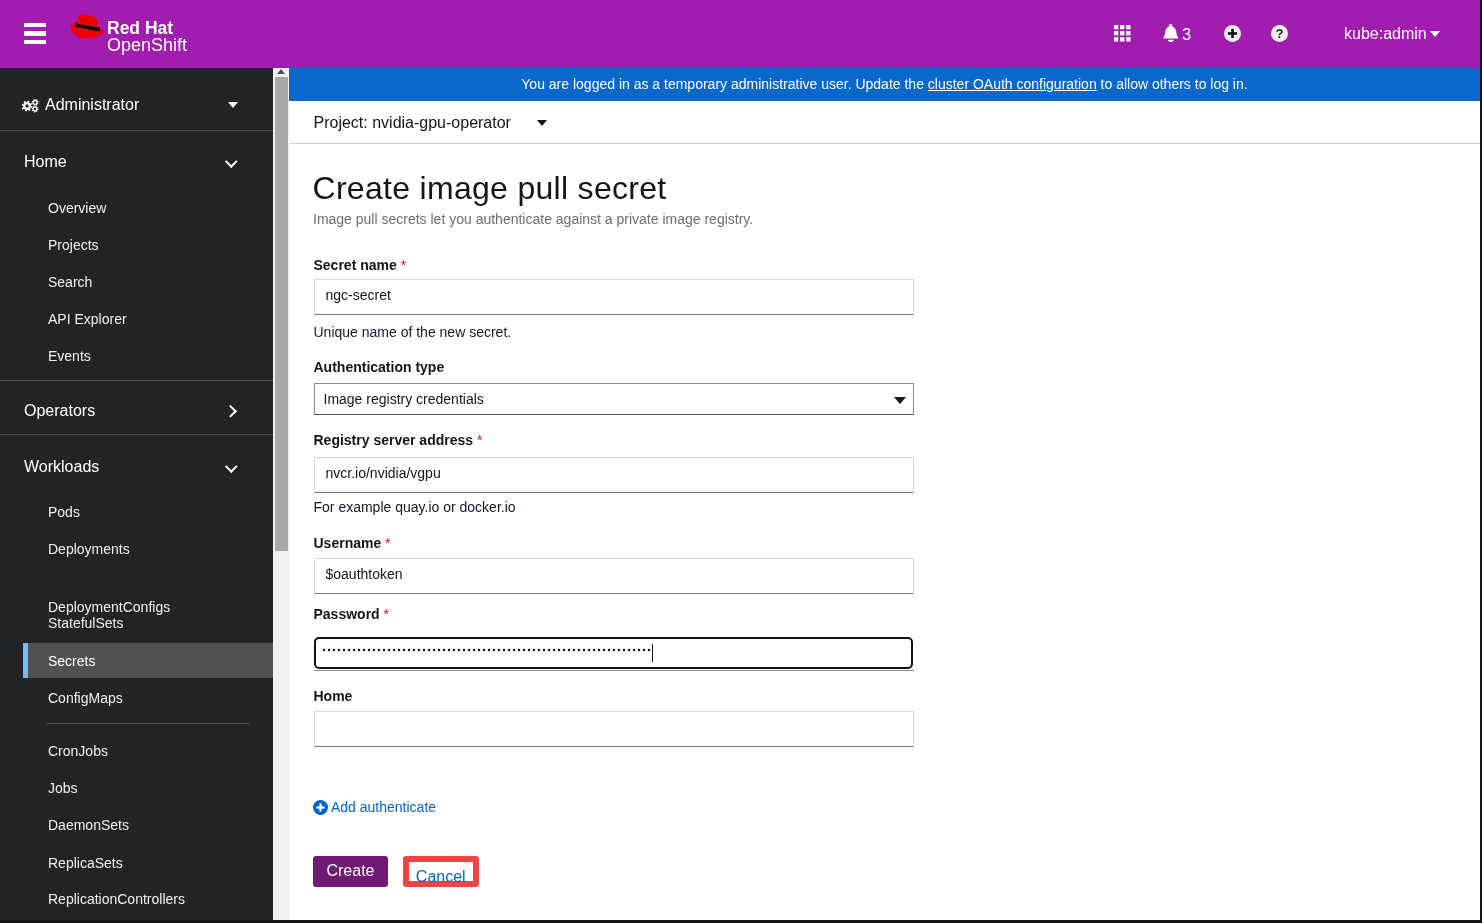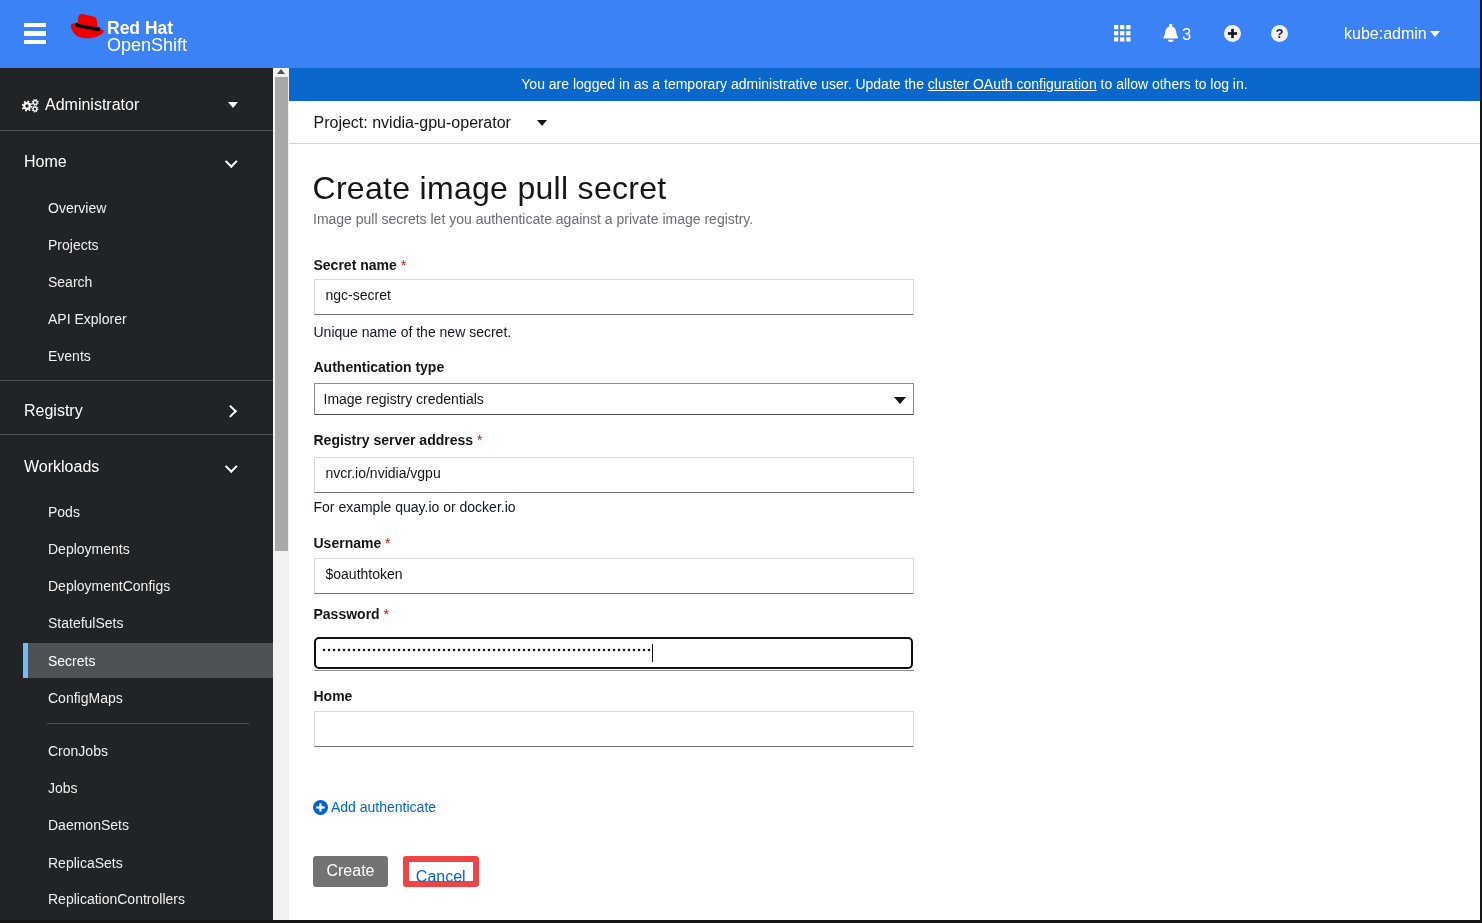--- a/index.html
+++ b/index.html
@@ -1,20 +1,20 @@
 <!DOCTYPE html>
 <html><head>
 <meta charset="utf-8">
 <style>
   * { margin:0; padding:0; box-sizing:border-box; }
   html,body { width:1482px; height:923px; overflow:hidden; }
   body { font-family:"Liberation Sans", sans-serif; position:relative; background:#fff; }
   .abs { position:absolute; }
   
-  #hdr { left:0; top:0; width:1482px; height:68px; background:#3b82f6; }
+  #hdr { left:0; top:0; width:1482px; height:68px; background:#a21caf; }
   .hbar { position:absolute; left:24px; width:22px; height:4.6px; background:#fff; }
   #logo-t1 { left:107px; top:18px; color:#fff; font-size:17.5px; font-weight:bold; }
   #logo-t2 { left:107px; top:34.5px; color:#fff; font-size:18px; font-weight:400; }
   .hico { top:25px; }
   #kadmin { left:1344px; top:25px; color:#fff; font-size:16px; }
   .caret-dn { width:0; height:0; border-left:5px solid transparent; border-right:5px solid transparent; border-top:6px solid #fff; }
   
   #side { left:0; top:68px; width:273px; height:855px; background:#212427; }
   .nav1 { position:absolute; left:24px; color:#fff; font-size:16px; height:20px; line-height:20px; }
   .nav2 { position:absolute; left:48px; color:#f0f0f0; font-size:14px; height:18px; line-height:18px; }
@@ -46,21 +46,21 @@
          border:1px solid #8a8d90; border-bottom:1px solid #4f5255;
          font-size:14px; color:#151515; line-height:30px; padding-left:9px; }
   #selcaret { left:894px; top:397px; border-top-color:#151515; border-left-width:6px; border-right-width:6px; border-top-width:7px; }
   #pwwrap { left:313.5px; top:635px; width:600px; height:36px; border-bottom:1px solid #8a8d90; }
   #pw { position:absolute; left:0px; top:2px; width:599.5px; height:32px; border:2px solid #0f1214; border-radius:5px; background:#fff; }
   #pwdots { position:absolute; left:8px; top:12.5px; }
   #pwcursor { position:absolute; left:338px; top:9px; width:1.5px; height:17.5px; background:#151515; }
   #addcred { left:313px; top:800px; height:15px; width:200px; }
   #addcred .txt { position:absolute; left:18px; top:0px; font-size:14px; color:#0066cc; line-height:15px; }
   .btn { position:absolute; top:856px; height:30.5px; font-size:16px; text-align:center; line-height:29px; border-radius:3px; }
-  #btn-create { left:313px; width:75px; background:#737373; color:#fff; }
+  #btn-create { left:313px; width:75px; background:#701a75; color:#fff; }
   #btn-cancel { left:403px; width:75.5px; background:#fff; color:#0066cc; border:6px solid #ef4444; }
   
   #bR { left:1480px; top:0; width:2px; height:923px; background:#161616; }
   #bB { left:0; top:919.5px; width:1482px; height:3.5px; background:#161616; }
 </style>
 </head>
 <body>
 <div class="abs" id="hdr">
   <div class="hbar" style="top:22.8px"></div>
   <div class="hbar" style="top:31.2px"></div>
@@ -119,28 +119,28 @@
   <div class="abs caret-dn" style="left:228px; top:34px"></div>
   <div class="navdiv" style="top:62px"></div>
   <div class="nav1" style="top:83.5px">Home</div>
   <div class="chev chev-dn" style="left:227px; top:88.5px"></div>
   <div class="nav2" style="top:131px">Overview</div>
   <div class="nav2" style="top:168px">Projects</div>
   <div class="nav2" style="top:205px">Search</div>
   <div class="nav2" style="top:242px">API Explorer</div>
   <div class="nav2" style="top:279px">Events</div>
   <div class="navdiv" style="top:311.5px"></div>
-  <div class="nav1" style="top:332.5px">Registry</div>
+  <div class="nav1" style="top:332.5px">Operators</div>
   <div class="chev chev-rt" style="left:226px; top:339px"></div>
   <div class="navdiv" style="top:366px"></div>
   <div class="nav1" style="top:389px">Workloads</div>
   <div class="chev chev-dn" style="left:227px; top:393.5px"></div>
   <div class="nav2" style="top:434.5px">Pods</div>
   <div class="nav2" style="top:472px">Deployments</div>
-  <div class="nav2" style="top:509px">DeploymentConfigs</div>
+  <div class="nav2" style="top:530px">DeploymentConfigs</div>
   <div class="nav2" style="top:546px">StatefulSets</div>
   <div class="abs" style="left:23px; top:574.5px; width:250px; height:35.5px; background:#4f5255; border-left:5px solid #73bcf7;"></div>
   <div class="nav2" style="top:583.5px; color:#fff;">Secrets</div>
   <div class="nav2" style="top:620.5px">ConfigMaps</div>
   <div class="abs" style="left:47px; top:654.5px; width:202px; height:1px; background:#4d5258;"></div>
   <div class="nav2" style="top:674px">CronJobs</div>
   <div class="nav2" style="top:711px">Jobs</div>
   <div class="nav2" style="top:748px">DaemonSets</div>
   <div class="nav2" style="top:785.5px">ReplicaSets</div>
   <div class="nav2" style="top:822px">ReplicationControllers</div>

